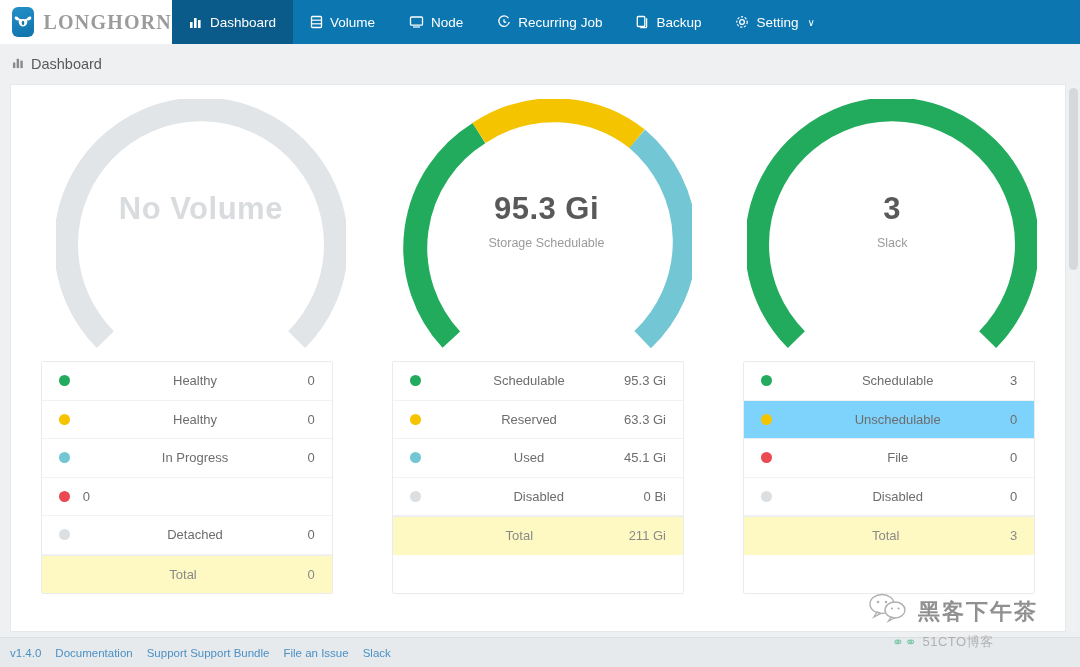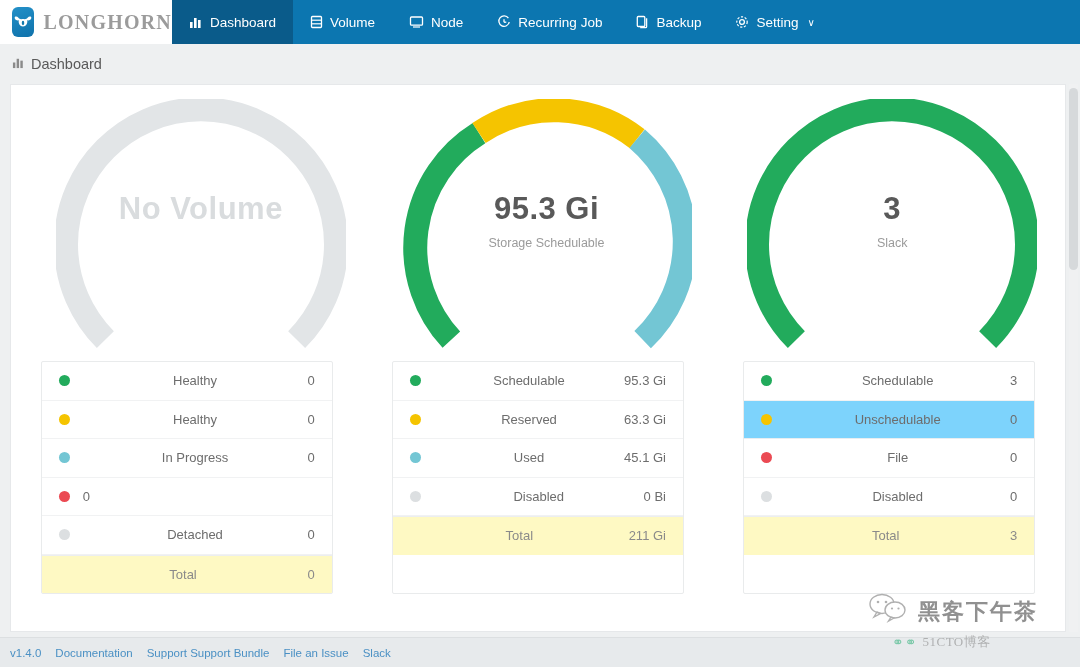--- a/index.html
+++ b/index.html
@@ -128,21 +128,21 @@
     font-family: "DejaVu Sans", sans-serif;
     font-size: 22px; font-weight: bold; color: #4d4d4d;
     letter-spacing: 2px;
   }
   .wm-row2 {
     position: absolute; left: 46px; top: 42px;
     display: flex; align-items: center; gap: 5px;
   }
   .wm-chain { color: #36b37e; font-size: 14px; letter-spacing: 1px; }
   .wm-sub {
-    font-family: Liberation Serif, serif;
+    font-family: Liberation Sans, sans-serif;
     font-size: 13px; color: #8d8d8d; letter-spacing: .5px;
   }
 </style>
 </head>
 <body>
 
 <div class="topbar">
   <div class="brand">
     <span class="logo-box">
       <svg width="20" height="16" viewBox="0 0 24 18">

